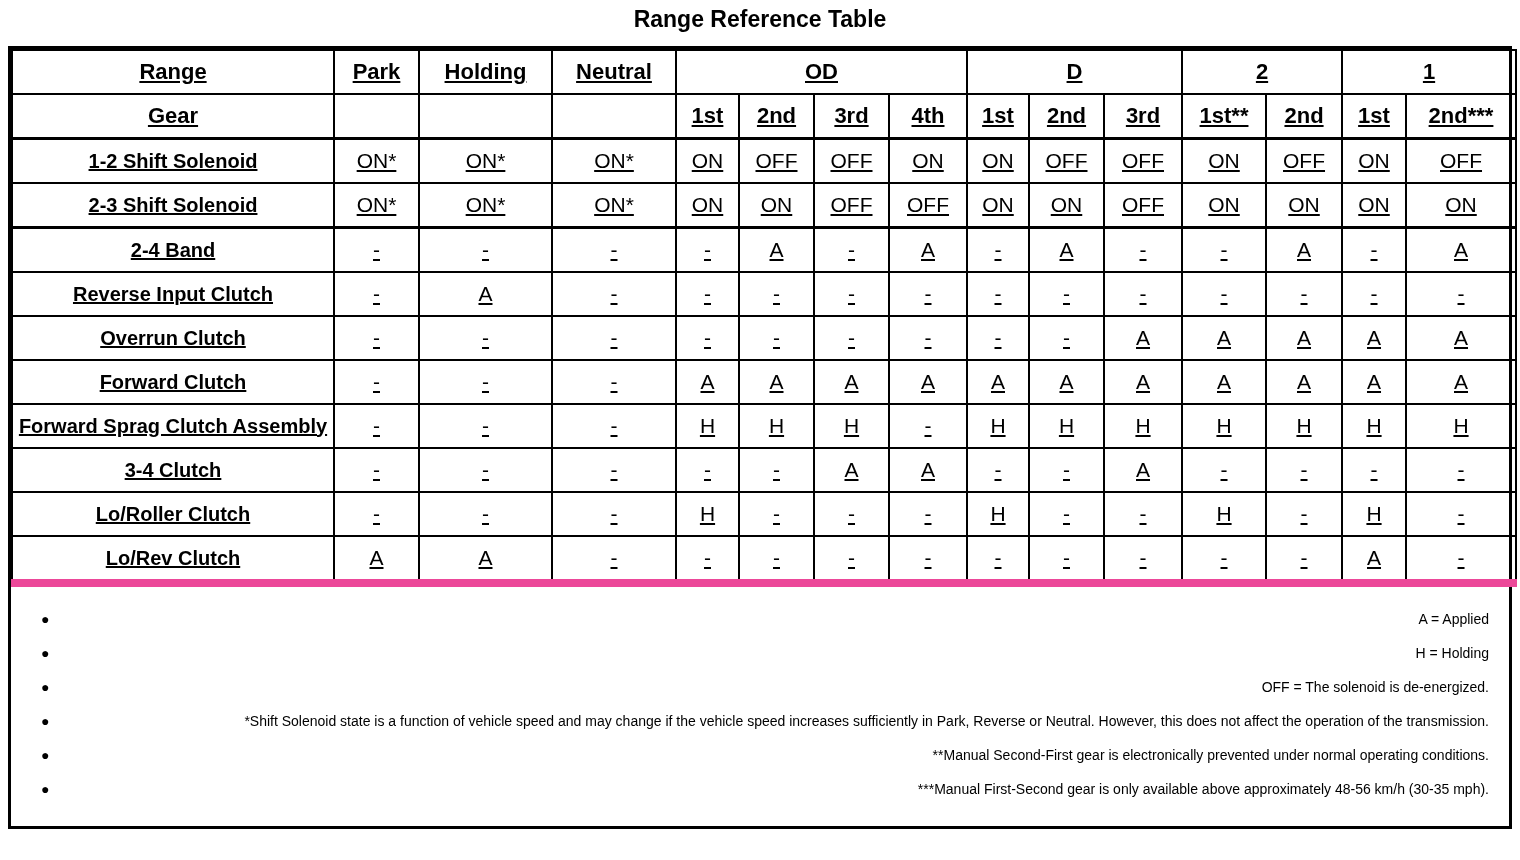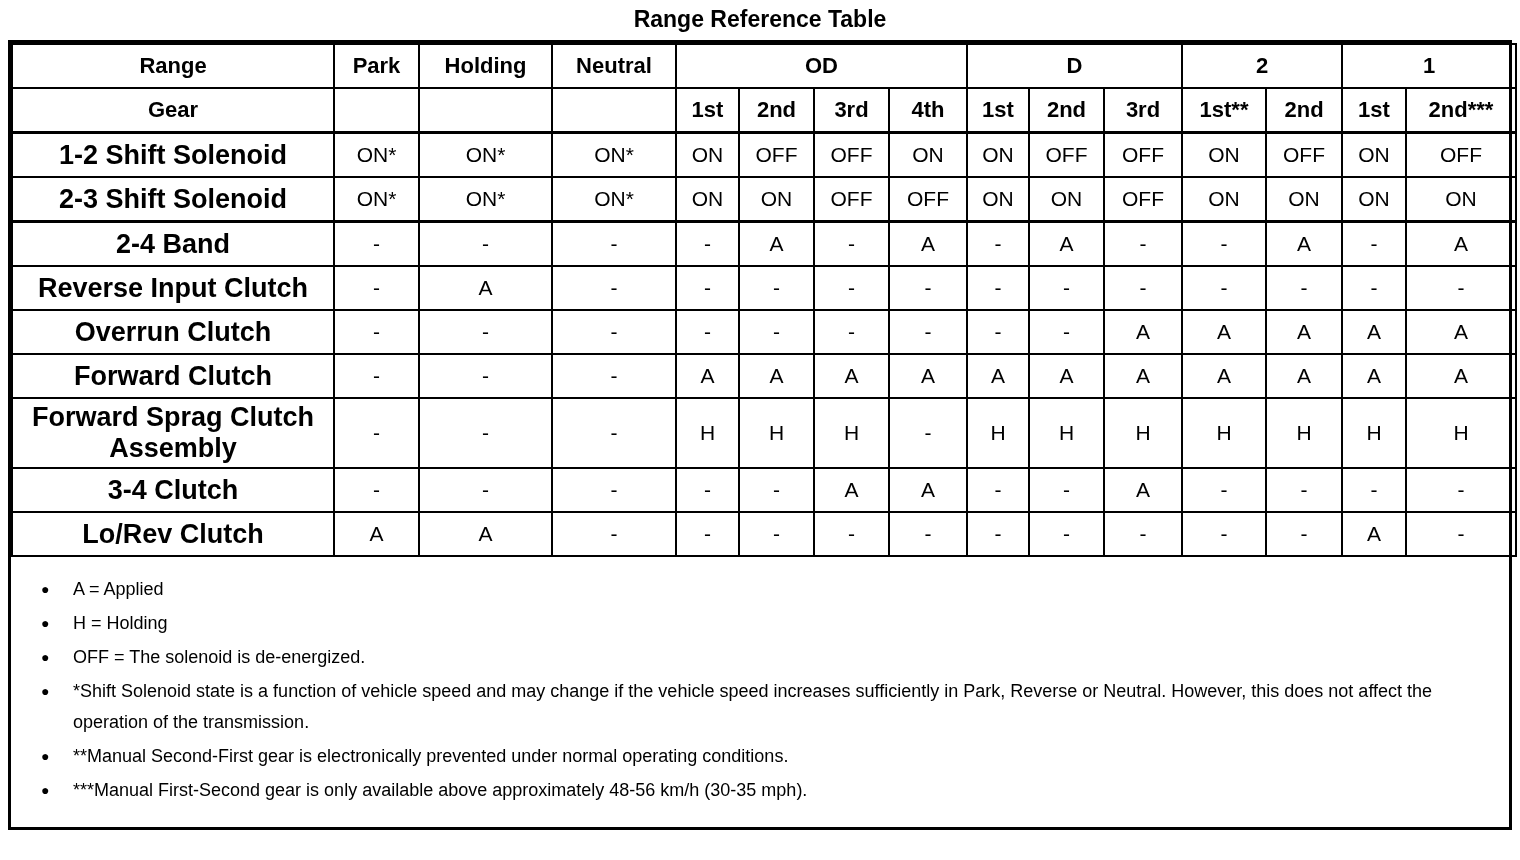--- a/index.html
+++ b/index.html
@@ -12,72 +12,74 @@
   .page {
     width: 1520px;
     min-height: 860px;
     box-sizing: border-box;
     padding-top: 4px;
   }
   .title {
     text-align: center;
     font-weight: bold;
     font-size: 23px;
-    margin: 2px 0 7px 0;
+    margin: 2px 0 13px 0;
   }
   .frame {
     margin: 0 8px;
     border: 3px solid #000;
     box-sizing: border-box;
     background: #fff;
   }
   table.ref-table {
     width: 100%;
     border-collapse: collapse;
     table-layout: fixed;
-    border-bottom: 1px solid #ec4899;
+    border-bottom: 8px solid #ec4899;
+    text-decoration: underline;
   }
   .ref-table th, .ref-table td {
     border: 2px solid #000;
     text-align: center;
     vertical-align: middle;
     padding: 3px 4px;
     height: 36px;
     font-size: 22px;
     overflow: hidden;
   }
   .ref-table thead th {
     font-weight: bold;
   }
   .ref-table thead tr:last-child th {
     border-bottom-width: 3px;
   }
   .ref-table tbody th {
     font-weight: bold;
-    font-size: 27px;
+    font-size: 20px;
   }
   .ref-table tbody td {
     font-weight: normal;
     font-size: 21px;
   }
   .ref-table tbody tr.thick th,
   .ref-table tbody tr.thick td {
     border-bottom-width: 3px;
   }
   ul.notes {
     list-style: none;
     margin: 8px 0 8px 0;
     padding: 6px 20px 10px 22px;
   }
   ul.notes li {
     position: relative;
     padding-left: 40px;
-    font-size: 18px;
+    font-size: 14px;
     line-height: 31px;
     margin: 3px 0;
+    text-align: right;
   }
   ul.notes li::before {
     content: "\25CF";
     position: absolute;
     left: 8px;
     top: 0;
     font-size: 14px;
     line-height: 31px;
   }
 </style>
@@ -268,20 +270,37 @@
             <td>A</td>
             <td>-</td>
             <td>-</td>
             <td>A</td>
             <td>-</td>
             <td>-</td>
             <td>-</td>
             <td>-</td>
           </tr>
           <tr>
+            <th>Lo/Roller Clutch</th>
+            <td>-</td>
+            <td>-</td>
+            <td>-</td>
+            <td>H</td>
+            <td>-</td>
+            <td>-</td>
+            <td>-</td>
+            <td>H</td>
+            <td>-</td>
+            <td>-</td>
+            <td>H</td>
+            <td>-</td>
+            <td>H</td>
+            <td>-</td>
+          </tr>
+          <tr>
             <th>Lo/Rev Clutch</th>
             <td>A</td>
             <td>A</td>
             <td>-</td>
             <td>-</td>
             <td>-</td>
             <td>-</td>
             <td>-</td>
             <td>-</td>
             <td>-</td>

